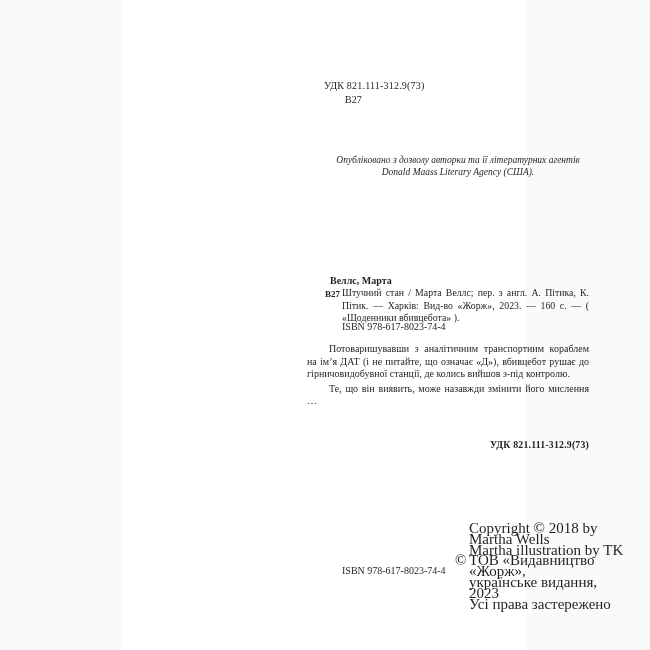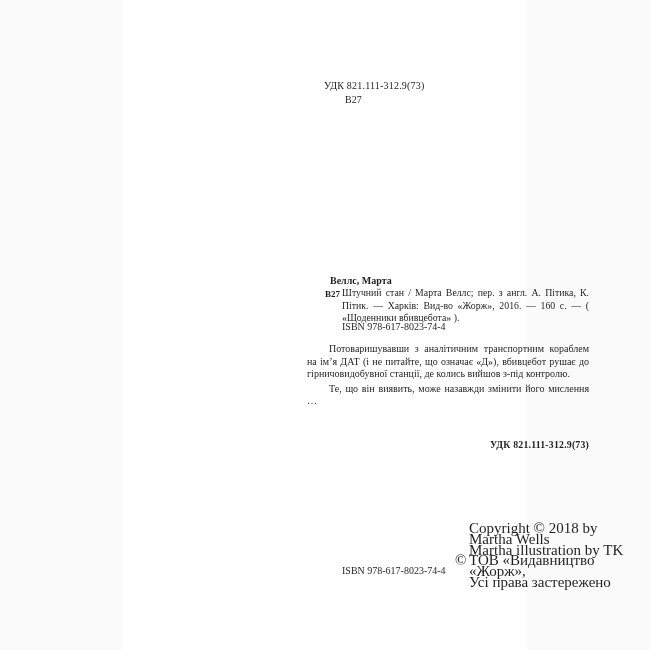--- a/index.html
+++ b/index.html
@@ -98,39 +98,44 @@
 </style>
 </head>
 <body>
 
 <div class="canvas">
   <div class="page">
 
     <div class="abs udk-top">УДК 821.111-312.9(73)</div>
     <div class="abs bbk-top">В27</div>
 
+    <div class="abs license">
+      <div>Опубліковано з дозволу авторки та її літературних агентів</div>
+      <div>Donald Maass Literary Agency (США).</div>
+    </div>
 
     <div class="abs catalog-author">Веллс, Марта</div>
     <div class="abs catalog-index">В27</div>
-    <div class="abs catalog-entry">Штучний стан / Марта Веллс; пер. з англ. А. Пітика, К. Пітик. — Харків: Вид-во «Жорж», 2016. — 160 с. — ( «Щоденники вбивцебота» ).</div>
+    <div class="abs catalog-entry">Штучний стан / Марта Веллс; пер. з англ. А. Пітика, К. Пітик. — Харків: Вид-во «Жорж», 2023. — 160 с. — ( «Щоденники вбивцебота» ).</div>
 
     <div class="abs isbn-top">ISBN 978-617-8023-74-4</div>
 
     <div class="abs annotation">
       <p>Потоваришувавши з аналітичним транспортним кораблем на ім’я ДАТ (і не питайте, що означає «Д»), вбивцебот рушає до гірничовидобувної станції, де колись вийшов з-під контролю.</p>
       <p>Те, що він виявить, може назавжди змінити його мислення …</p>
     </div>
 
     <div class="abs udk-bottom">УДК 821.111-312.9(73)</div>
 
     <div class="abs credits">
       <div>Copyright © 2018 by Martha Wells</div>
       <div>Martha illustration by TK</div>
       <div class="sign-row">
         <span class="csign">©</span><span>ТОВ  «Видавництво  «Жорж»,</span>
       </div>
+      <div>українське видання, 2023</div>
       <div>Усі права застережено</div>
     </div>
 
     <div class="abs isbn-bottom">ISBN 978-617-8023-74-4</div>
 
   </div>
 </div>
 
 </body></html>

